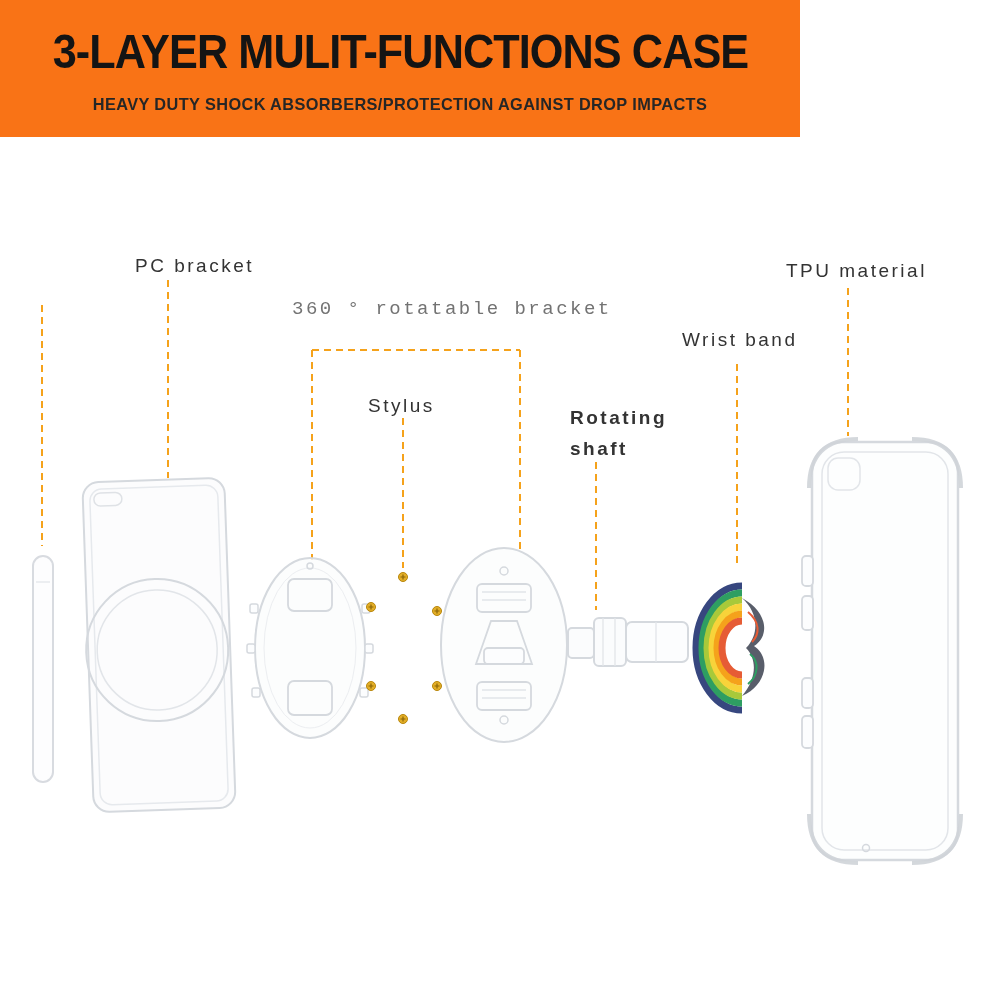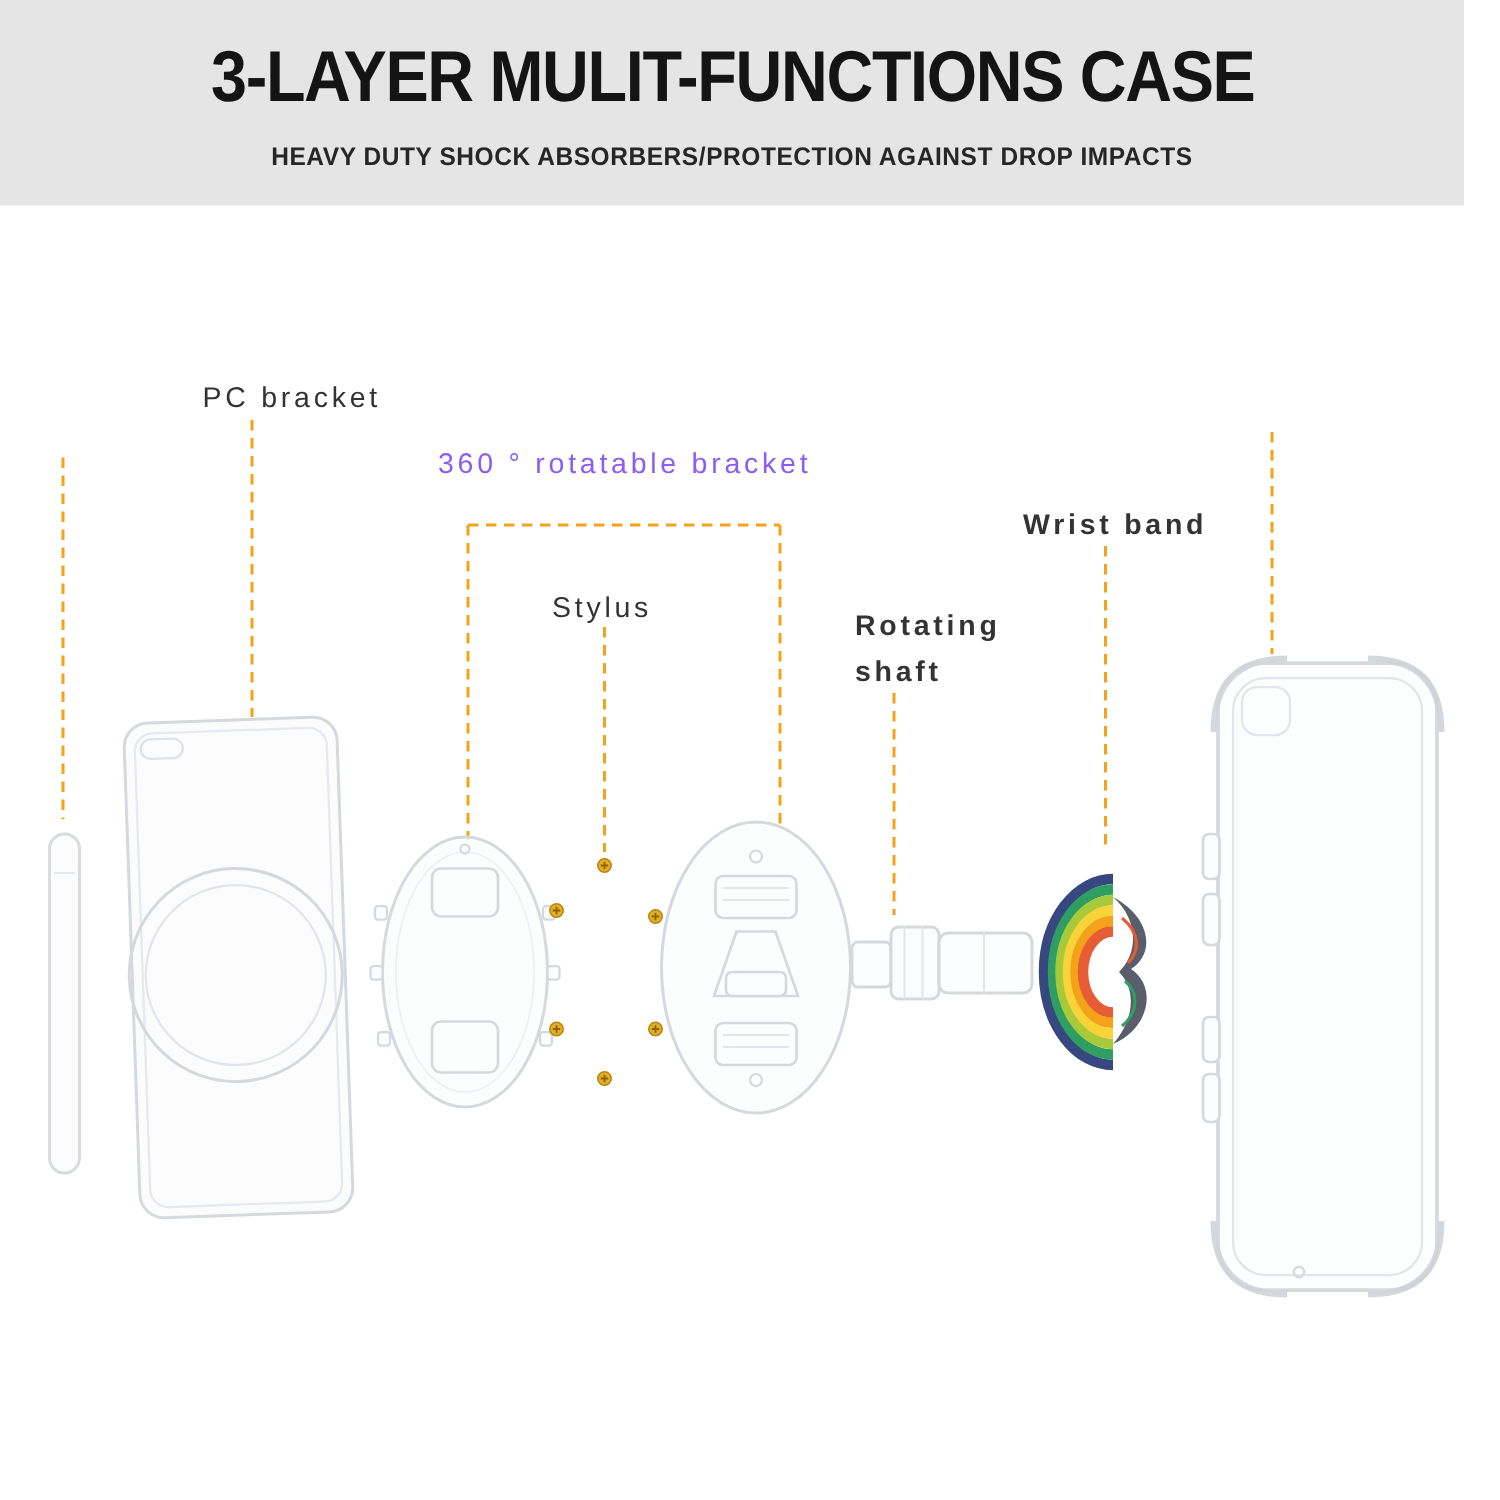--- a/index.html
+++ b/index.html
@@ -1,30 +1,30 @@
 <!DOCTYPE html>
 <html><head>
 <meta charset="utf-8">
 <style>
   html,body { margin:0; padding:0; background:#ffffff; font-family:"Liberation Sans",sans-serif; }
   .stage { position:relative; width:1000px; height:1000px; background:#ffffff; overflow:hidden; }
 
-  .header { position:absolute; top:0; left:0; width:976px; height:137px; background:#e5e5e5;
+  .header { position:absolute; top:0; left:0; width:800px; height:137px; background:#f97316;
             display:flex; flex-direction:column; align-items:center; justify-content:center;
             gap:16px; padding-top:2px; box-sizing:border-box; }
   .title { font-size:48px; font-weight:700; color:#141414; letter-spacing:-1px;
            transform:scaleX(0.9); white-space:nowrap; }
   .subtitle { font-size:17px; font-weight:700; color:#262626; letter-spacing:0.4px;
               transform:scaleX(0.96); white-space:nowrap; }
 
   .diagram { position:absolute; top:0; left:0; }
 
   .label { position:absolute; font-size:19px; color:#333333; letter-spacing:2.5px;
            white-space:pre-line; line-height:1.65; }
-  .label.orange { color:#8b5cf6; }
+  .label.orange { color:#737373;font-family:Liberation Mono, monospace; }
 
   .leader { stroke:#F5A21B; stroke-width:2; stroke-dasharray:7 5; fill:none; }
 </style>
 </head>
 <body>
 
 <div class="stage">
 
   <div class="header">
     <div class="title">3-LAYER MULIT-FUNCTIONS CASE</div>
@@ -154,15 +154,16 @@
       </g>
       <circle cx="866" cy="848" r="3.5" fill="none" stroke="#d5d9de" stroke-width="1.5"></circle>
     </g>
   </svg>
 
   <div class="label" style="left:135px; top:250px;">PC bracket</div>
   <div class="label orange" style="left:292px; top:294px;">360 ° rotatable bracket</div>
   <div class="label" style="left:368px; top:390px;">Stylus</div>
   <div class="label" style="left:570px; top:402px;font-weight:bold;">Rotating
 shaft</div>
-  <div class="label" style="left:682px; top:335px;font-weight:bold;">Wrist band</div>
+  <div class="label" style="left:682px; top:324px;">Wrist band</div>
+  <div class="label" style="left:786px; top:255px;">TPU material</div>
 
 </div>
 
 </body></html>

